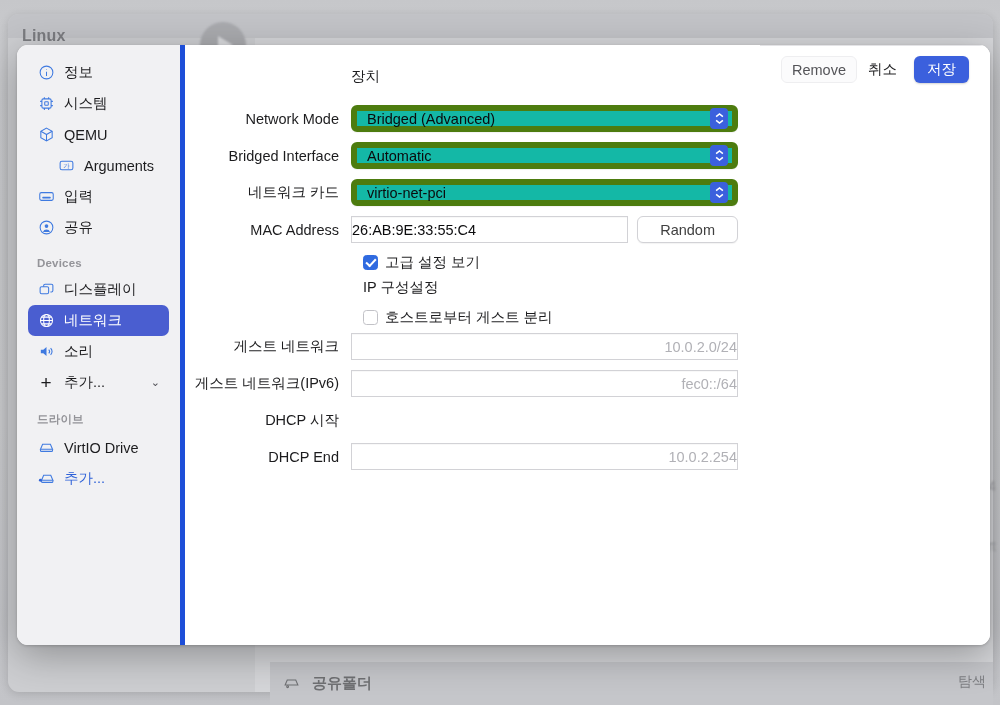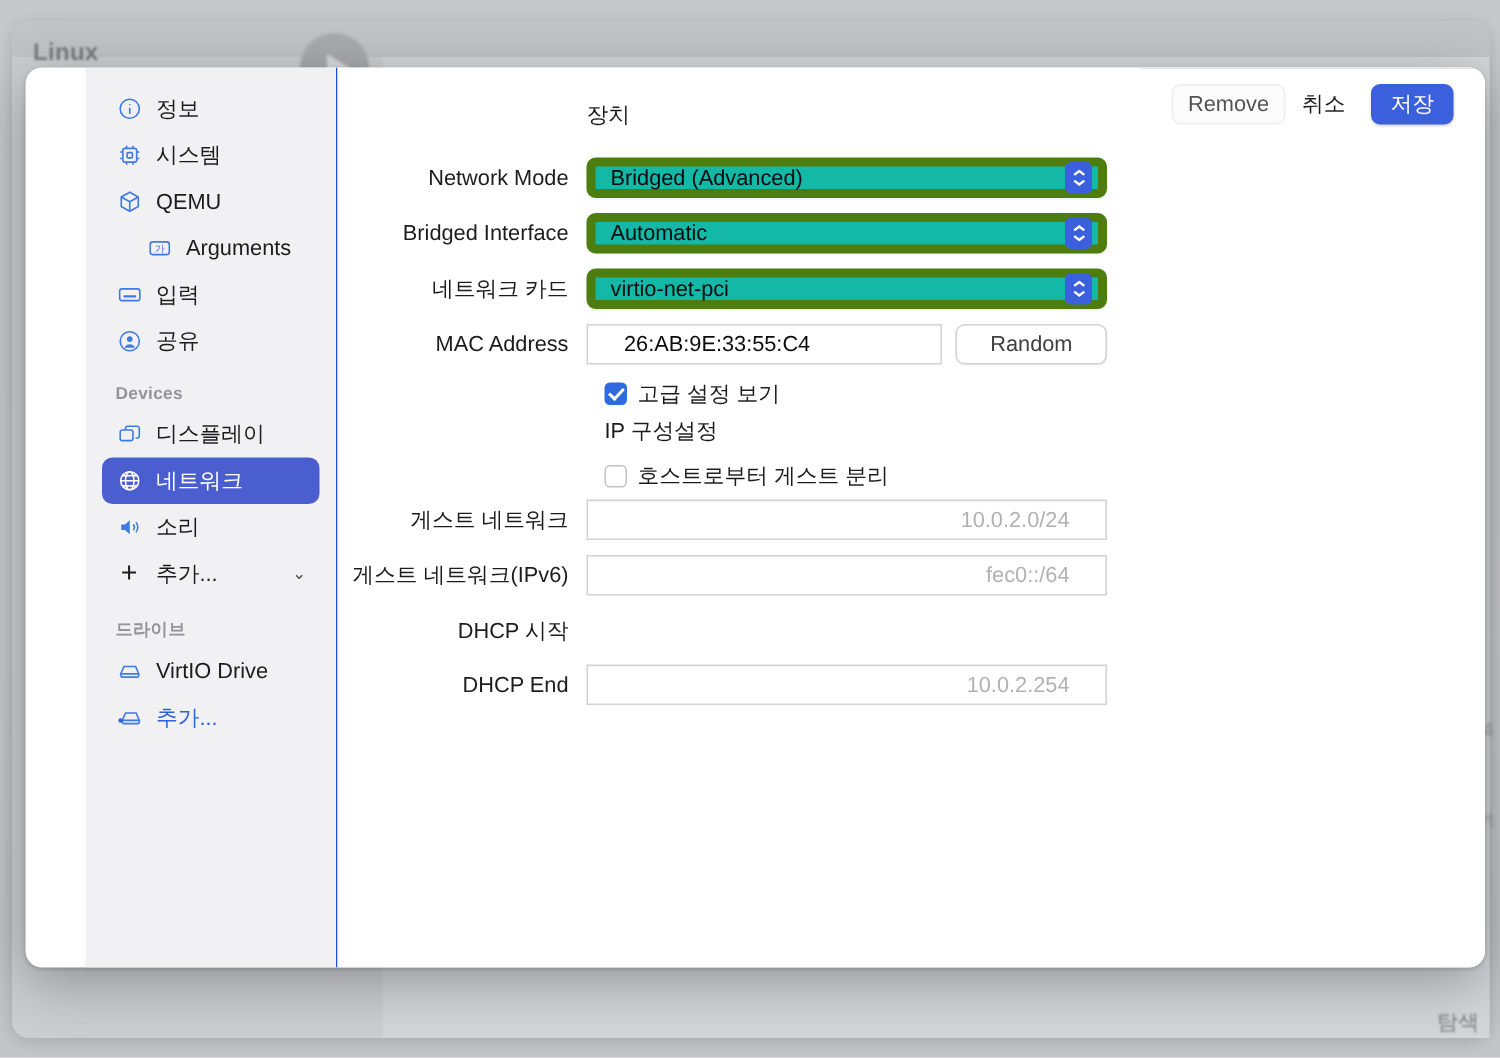--- a/index.html
+++ b/index.html
@@ -116,24 +116,23 @@
     box-shadow: 0 10px 38px rgba(0,0,0,.30), 0 1px 3px rgba(0,0,0,.18);
     display: flex;
     overflow: hidden;
   }
 
   
   #sidebar {
     width: 168px;
     flex: 0 0 168px;
     background: #f1f1f3;
-    border-right: 1px solid #1d4ed8;
+    border-right: 5px solid #1d4ed8;
     padding-top: 12px;
     position: relative;
-    margin-left: 40px;
   }
   .nav-item {
     height: 31px;
     margin: 0 11px;
     border-radius: 7px;
     display: flex;
     align-items: center;
     gap: 9px;
     padding-left: 9px;
     font-size: 14.5px;
@@ -243,21 +242,21 @@
 
   .txt {
     flex: 1;
     height: 27px;
     background: #ffffff;
     border: 1px solid #d2d2d6;
     border-radius: 0;
     box-shadow: inset 0 1px 1px rgba(0,0,0,.03);
     display: flex;
     align-items: center;
-    padding: 0 24px;
+    padding: 0 0;
     font-size: 14.5px;
     color: #0b0b0d;
   }
   .txt.ph { justify-content: flex-end; color: #b1b1b6; }
 
   .btn {
     height: 27px;
     padding: 0 22px;
     background: #ffffff;
     border: 1px solid #d2d2d6;
@@ -356,20 +355,29 @@
   <div class="bg-titlebar"></div>
   <div class="bg-rightpane"></div>
   <div class="bg-appname">Linux</div>
   <div class="bg-playbtn"></div>
 
   <div class="bg-ghostrow" style="left:320px; top:18px;">&nbsp;</div>
 
   <div class="bg-edge-text" style="top:478px;">64</div>
   <div class="bg-edge-text" style="top:538px;">irt</div>
 
+  <div class="bg-sharedfolder">
+    <span class="ico" style="filter:blur(.5px)">
+      <svg viewBox="0 0 24 24" style="stroke:#6f7073">
+          <path d="M3 14h18l-3-7H6z"></path>
+          <circle cx="6.5" cy="16.5" r="1.3"></circle>
+        </svg>
+    </span>
+    <span class="bg-sf-label">공유폴더</span>
+  </div>
   <div class="bg-browse">탐색</div>
 </div>
 
 <div id="sheet">
 
   <nav id="sidebar">
 
     <div class="nav-item">
       <span class="ico">
         <svg viewBox="0 0 24 24">

